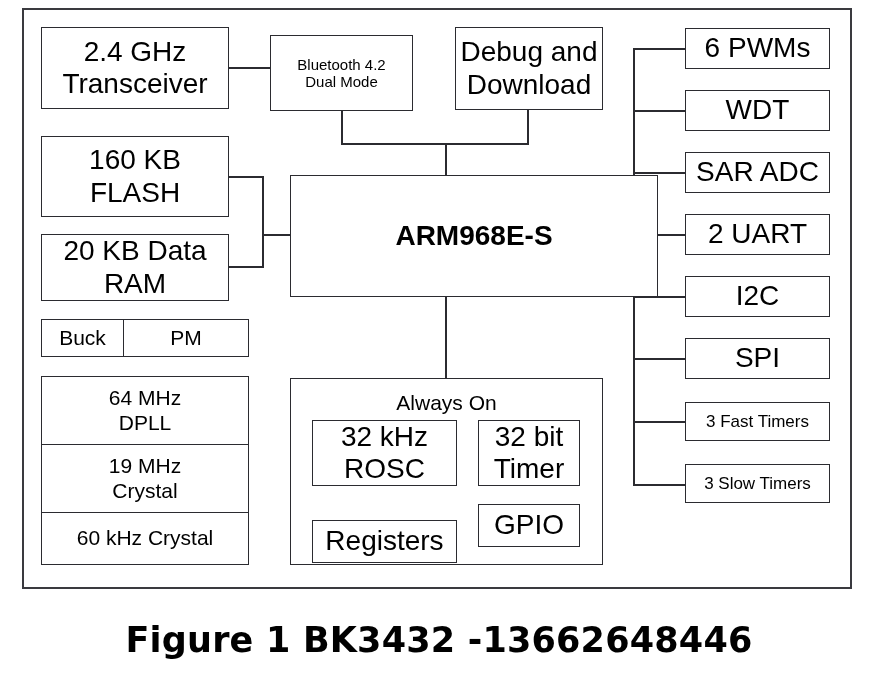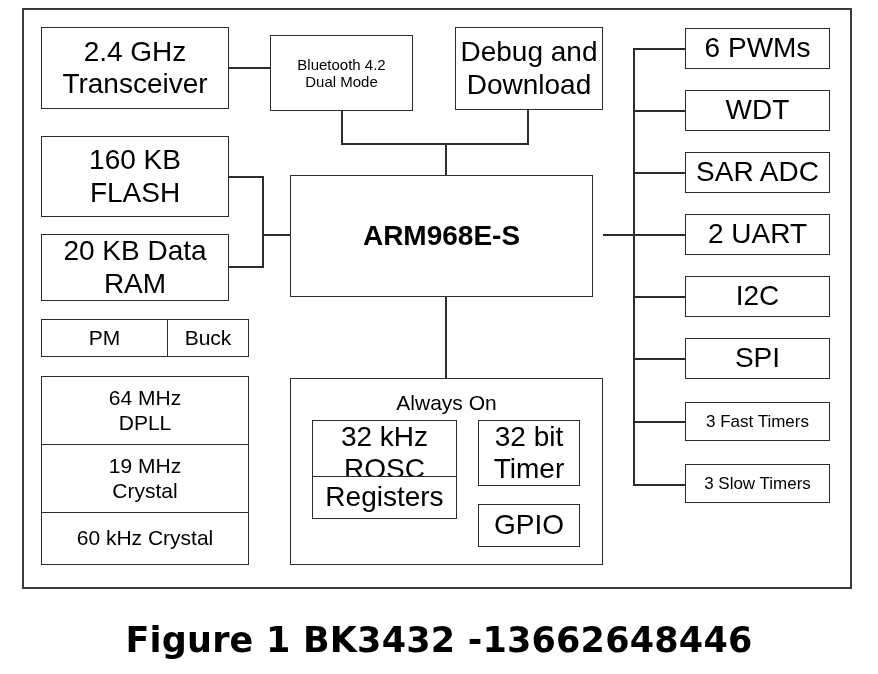--- a/index.html
+++ b/index.html
@@ -160,43 +160,43 @@
 Dual Mode</div>
 
   <div class="blk" style="left:455px; top:27px; width:148px; height:83px;">Debug and
 Download</div>
 
   <div class="blk" style="left:41px; top:136px; width:188px; height:81px;">160 KB FLASH</div>
 
   <div class="blk" style="left:41px; top:234px; width:188px; height:67px;">20 KB Data
 RAM</div>
 
-  <div class="blk bold" style="left:290px; top:175px; width:303px; height:122px;">ARM968E-S</div>
+  <div class="blk bold" style="left:290px; top:175px; width:368px; height:122px;">ARM968E-S</div>
 
   <div class="split" style="left:41px; top:319px; width:208px; height:38px;">
+    <div class="split-cell" style="flex:1 1 auto;">Buck</div>
     <div class="split-cell" style="flex:0 0 125px;">PM</div>
-    <div class="split-cell" style="flex:1 1 auto;">Buck</div>
   </div>
 
   <div class="stack" style="left:41px; top:376px; width:208px; height:189px; display:flex; flex-direction:column;">
     <div class="stack-row" style="flex:0 0 68px;">64 MHz
 DPLL</div>
     <div class="stack-row" style="flex:0 0 68px;">19 MHz
 Crystal</div>
     <div class="stack-row" style="flex:1 1 auto;">60 kHz Crystal</div>
   </div>
 
   <div class="group" style="left:290px; top:378px; width:313px; height:187px;">
     <div class="group-title" style="top:12px;">Always On</div>
   </div>
   <div class="blk" style="left:312px; top:420px; width:145px; height:66px;">32 kHz
 ROSC</div>
   <div class="blk" style="left:478px; top:420px; width:102px; height:66px;">32 bit
 Timer</div>
-  <div class="blk" style="left:312px; top:476px; width:145px; height:43px;">Registers</div>
+  <div class="blk" style="left:312px; top:520px; width:145px; height:43px;">Registers</div>
   <div class="blk" style="left:478px; top:504px; width:102px; height:43px;">GPIO</div>
 
   <div class="blk" style="left:685px; top:28px; width:145px; height:41px;">6 PWMs</div>
   <div class="blk" style="left:685px; top:90px; width:145px; height:41px;">WDT</div>
   <div class="blk" style="left:685px; top:152px; width:145px; height:41px;">SAR ADC</div>
   <div class="blk" style="left:685px; top:214px; width:145px; height:41px;">2 UART</div>
   <div class="blk" style="left:685px; top:276px; width:145px; height:41px;">I2C</div>
   <div class="blk" style="left:685px; top:338px; width:145px; height:41px;">SPI</div>
   <div class="blk medium" style="left:685px; top:402px; width:145px; height:39px;">3 Fast Timers</div>
   <div class="blk medium" style="left:685px; top:464px; width:145px; height:39px;">3 Slow Timers</div>

